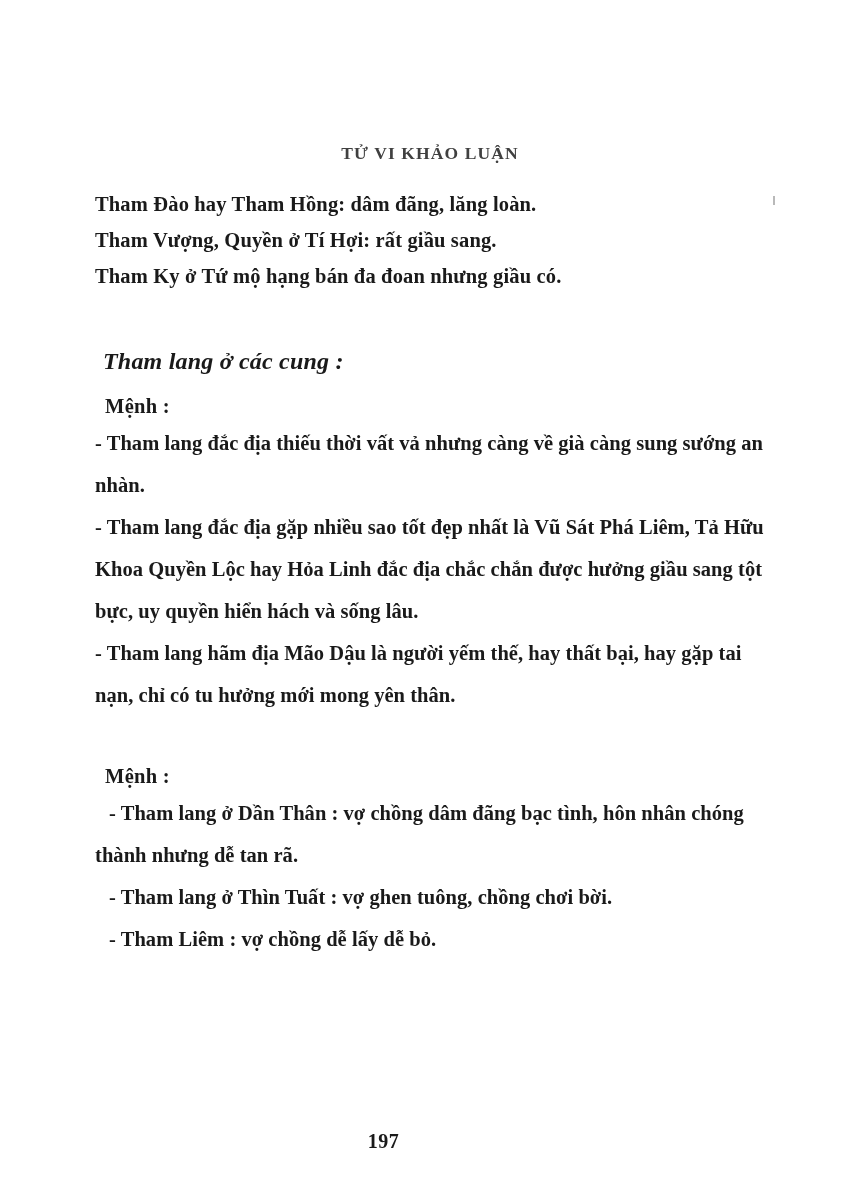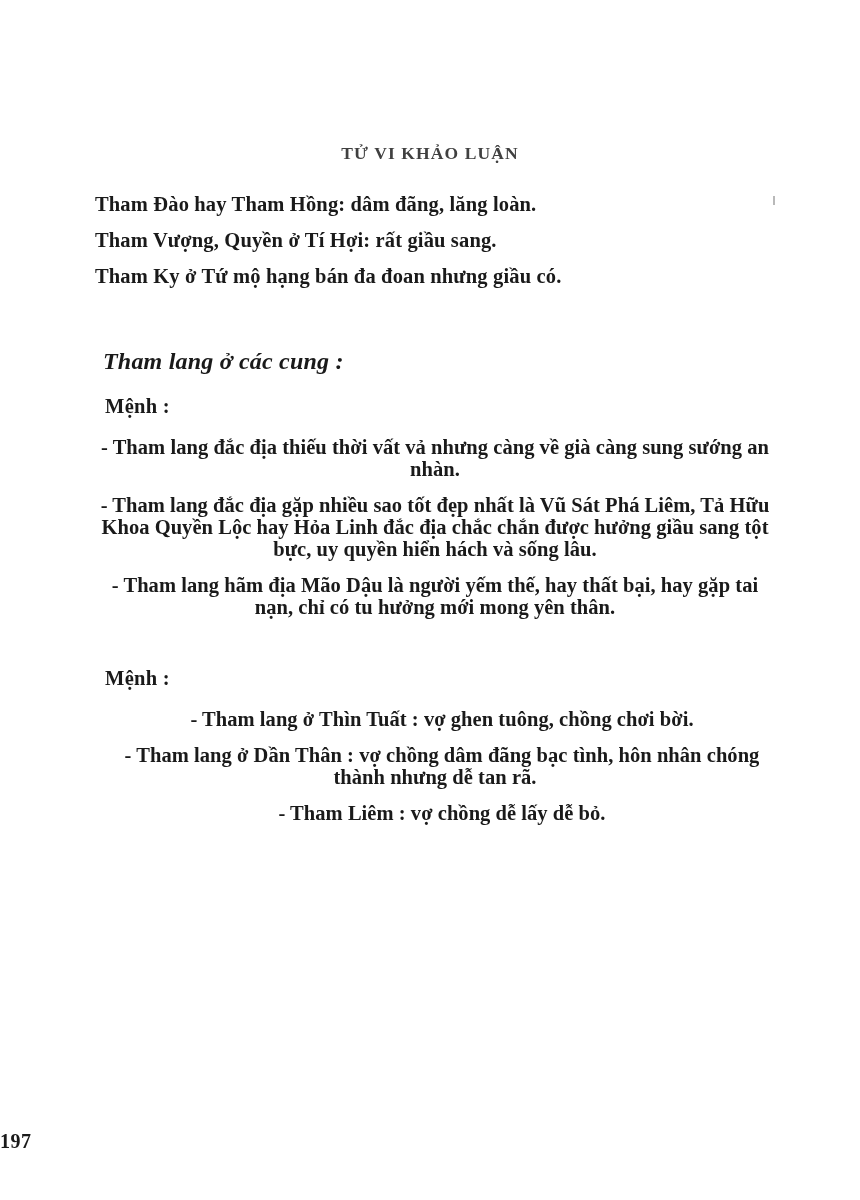--- a/index.html
+++ b/index.html
@@ -86,42 +86,42 @@
     letter-spacing: 0.3px;
   }
 
   .sub-heading.spaced-top {
     margin-top: 44px;
   }
 
   .para {
     font-size: 20.5px;
     font-weight: 700;
-    line-height: 22px;
-    margin-top: 14px;
+    line-height: 42px;
+    margin-top: 0;
     letter-spacing: 0.05px;
-    text-align: center;
+    text-align: left;
   }
 
   .para.indent {
     text-indent: 12px;
   }
 
   .para.bullet-indent {
     text-indent: 14px;
   }
 
   
   .folio {
     position: absolute;
     top: 1130px;
     left: 0;
     width: 860px;
     padding-right: 93px;
-    text-align: left;
+    text-align: center;
     font-size: 20px;
     font-weight: 700;
     box-sizing: border-box;
     letter-spacing: 0.5px;
   }
 </style>
 </head>
 <body>
 
 <div class="page">
@@ -141,21 +141,21 @@
     <div class="section-title">Tham lang ở các cung :</div>
 
     <div class="sub-heading">Mệnh :</div>
 
     <div class="para">- Tham lang đắc địa thiếu thời vất vả nhưng càng về già càng sung sướng an nhàn.</div>
     <div class="para">- Tham lang đắc địa gặp nhiều sao tốt đẹp nhất là Vũ Sát Phá Liêm, Tả Hữu Khoa Quyền Lộc hay Hỏa Linh đắc địa chắc chắn được hưởng giầu sang tột bực, uy quyền hiển hách và sống lâu.</div>
     <div class="para">- Tham lang hãm địa Mão Dậu là người yếm thế, hay thất bại, hay gặp tai nạn, chỉ có tu hưởng mới mong yên thân.</div>
 
     <div class="sub-heading spaced-top">Mệnh :</div>
 
+    <div class="para bullet-indent">- Tham lang ở Dần Thân : vợ chồng dâm đãng bạc tình, hôn nhân chóng thành nhưng dễ tan rã.</div>
     <div class="para bullet-indent">- Tham lang ở Thìn Tuất : vợ ghen tuông, chồng chơi bời.</div>
-    <div class="para bullet-indent">- Tham lang ở Dần Thân : vợ chồng dâm đãng bạc tình, hôn nhân chóng thành nhưng dễ tan rã.</div>
     <div class="para bullet-indent">- Tham Liêm : vợ chồng dễ lấy dễ bỏ.</div>
 
   </div>
 
   <div class="folio">197</div>
 
 </div>
 
 </body></html>

